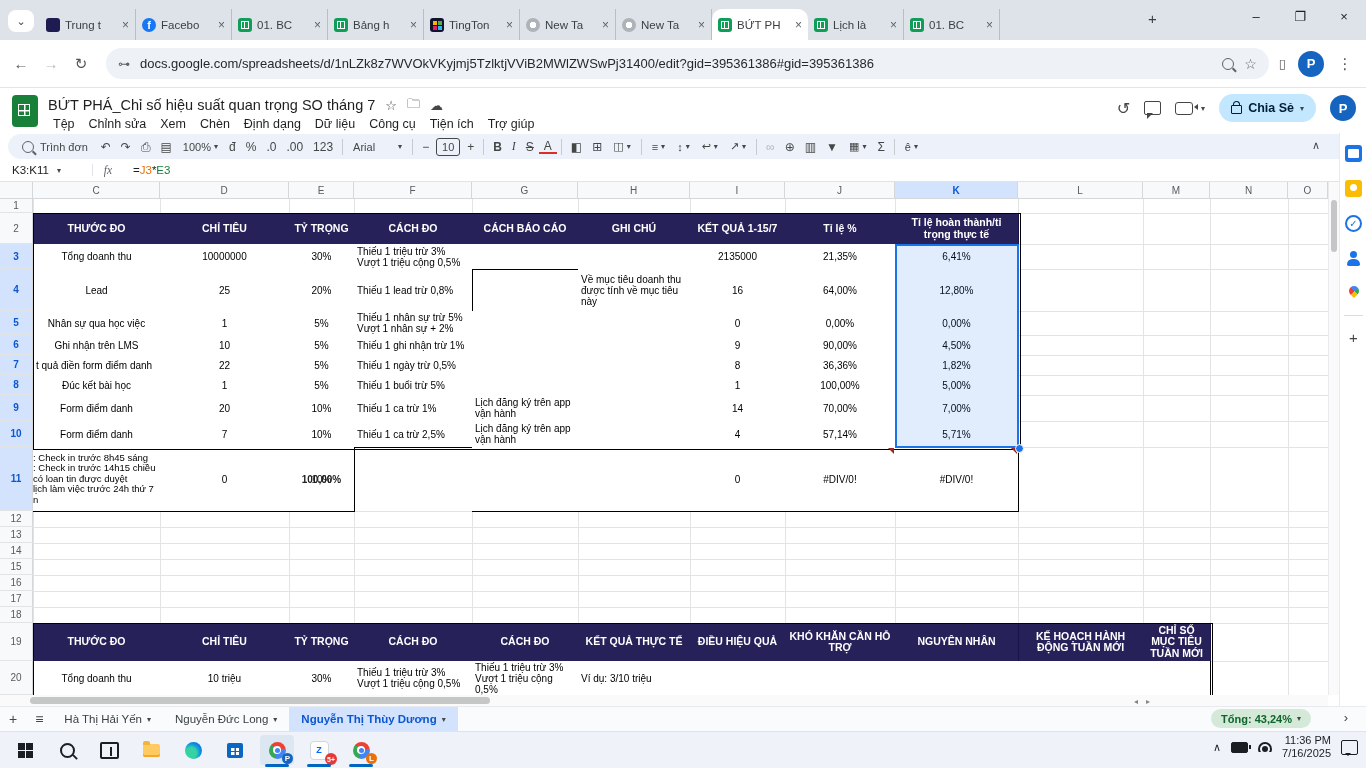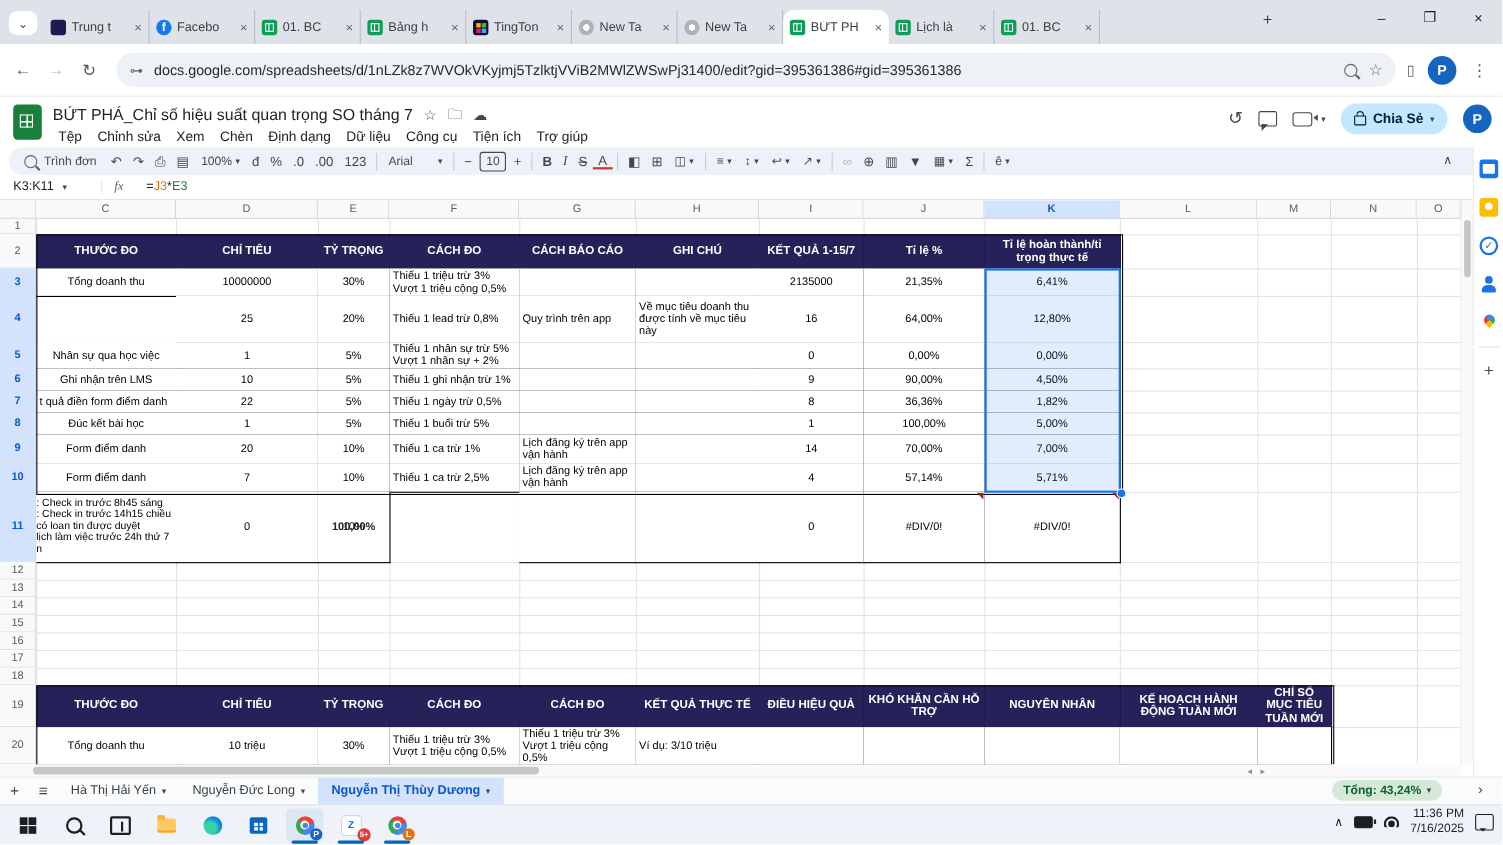--- a/index.html
+++ b/index.html
@@ -505,31 +505,31 @@
       </div>
       <div class="tcell c" style="left: 690px; top: 62px; width: 96px; height: 26px;">
         <div class="pre" style="width: 100%;">2135000</div>
       </div>
       <div class="tcell c" style="left: 785px; top: 62px; width: 111px; height: 26px;">
         <div class="pre" style="width: 100%;">21,35%</div>
       </div>
       <div class="tcell c" style="left: 895px; top: 62px; width: 124px; height: 26px;">
         <div class="pre" style="width: 100%;">6,41%</div>
       </div>
+      <div class="tcell c" style="left: 33px; top: 87px; width: 128px; height: 43px;">
+        <div class="pre" style="width: 100%;">Lead</div>
+      </div>
       <div class="tcell c" style="left: 160px; top: 87px; width: 130px; height: 43px;">
         <div class="pre" style="width: 100%;">25</div>
       </div>
       <div class="tcell c" style="left: 289px; top: 87px; width: 66px; height: 43px;">
         <div class="pre" style="width: 100%;">20%</div>
       </div>
       <div class="tcell l" style="left: 354px; top: 87px; width: 119px; height: 43px;">
         <div class="pre" style="width: 100%;">Thiếu 1 lead trừ 0,8%</div>
-      </div>
-      <div class="tcell l" style="left: 472px; top: 87px; width: 107px; height: 43px;">
-        <div class="pre" style="width: 100%;">Quy trình trên app</div>
       </div>
       <div class="tcell l" style="left: 578px; top: 87px; width: 113px; height: 43px;">
         <div class="pre" style="width: 100%;">Về mục tiêu doanh thu được tính về mục tiêu này</div>
       </div>
       <div class="tcell c" style="left: 690px; top: 87px; width: 96px; height: 43px;">
         <div class="pre" style="width: 100%;">16</div>
       </div>
       <div class="tcell c" style="left: 785px; top: 87px; width: 111px; height: 43px;">
         <div class="pre" style="width: 100%;">64,00%</div>
       </div>

